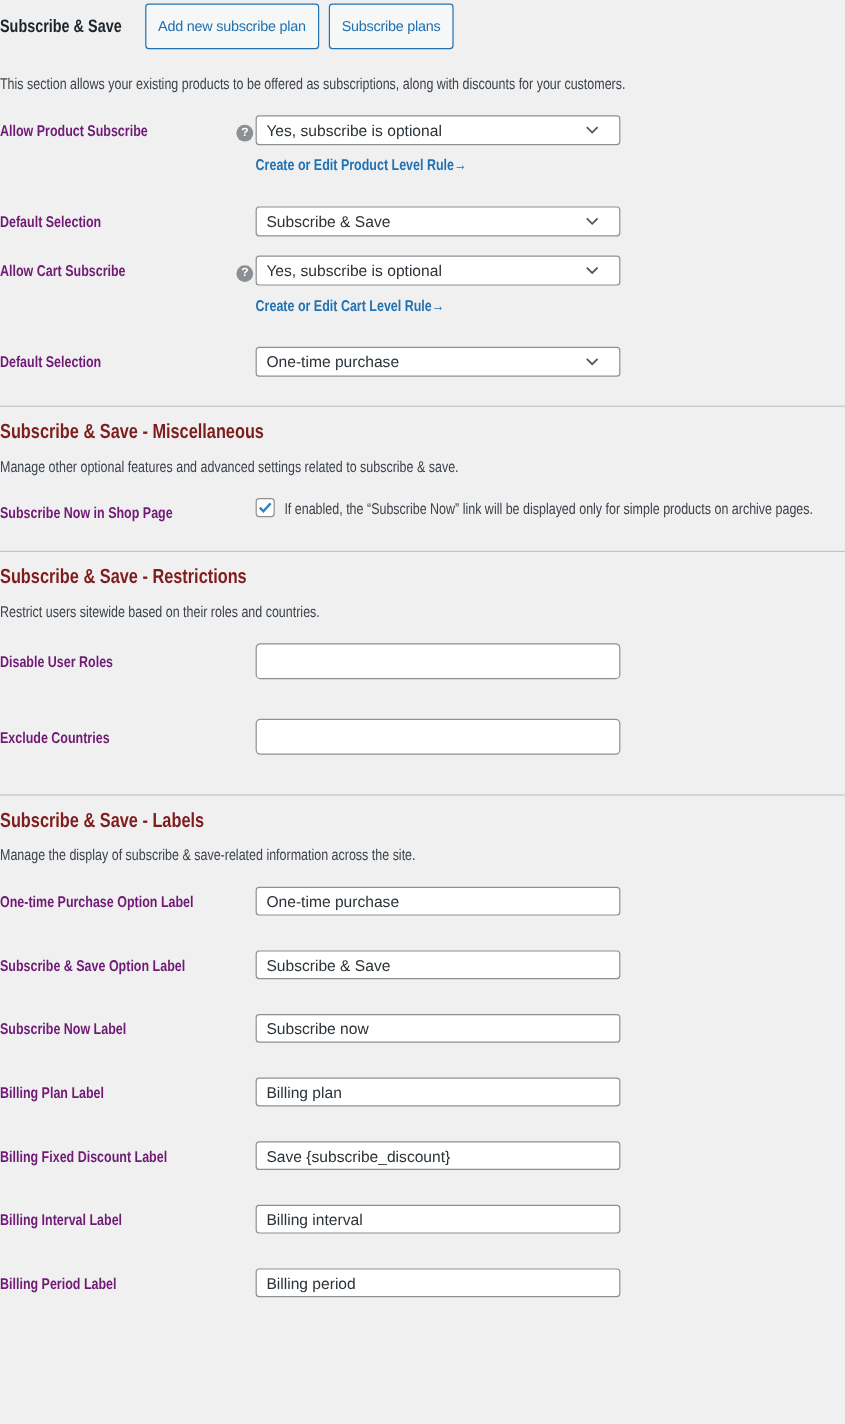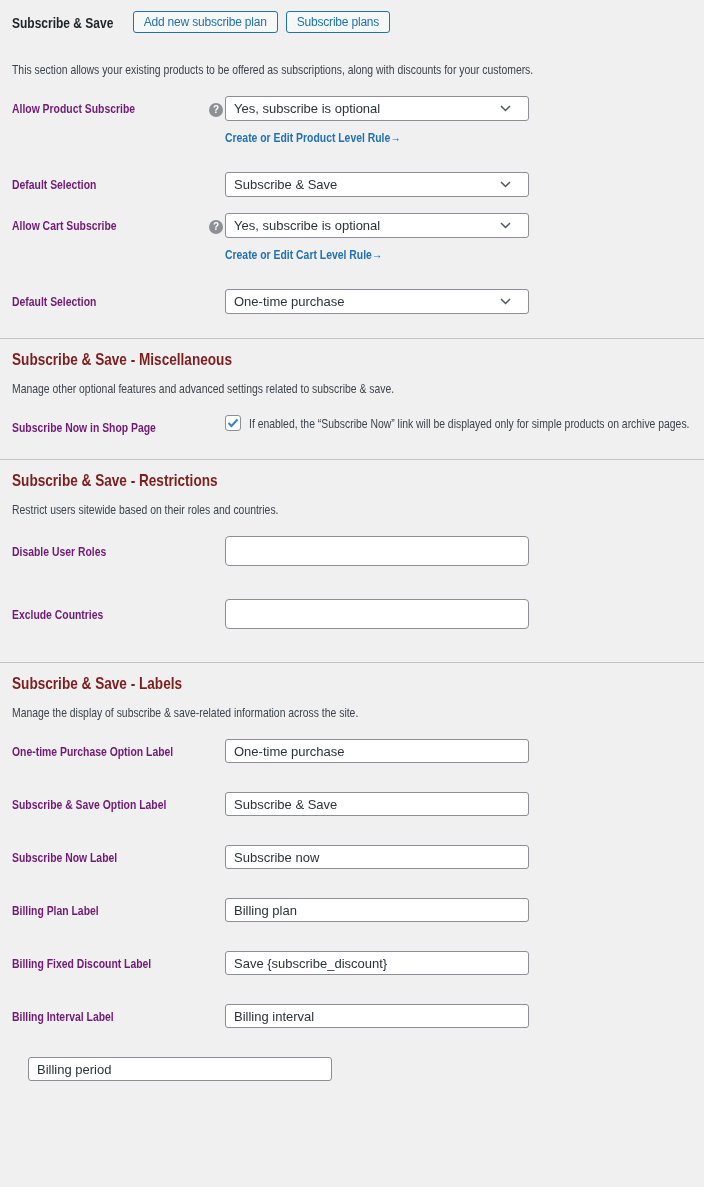--- a/index.html
+++ b/index.html
@@ -3,34 +3,34 @@
 <meta charset="utf-8">
 <style>
   html,body{margin:0;padding:0;}
   body{
     width:704px;height:1187px;overflow:hidden;
     background:#f0f0f1;
     font-family:"Liberation Sans",sans-serif;
     font-size:13px;color:#3c434a;
   }
   .wrap{padding-top:10px;}
-  .pad{padding-left:12px;padding-right:10px;}
+  .pad{padding-right:10px;}
   
   .cx{display:inline-block;transform:scaleX(0.8);transform-origin:0 50%;white-space:nowrap;}
 
   
   .page-header{display:flex;align-items:center;height:24px;}
   .page-title{font-size:15px;font-weight:bold;color:#1d2327;margin-right:-6px;}
   .btn{
     display:inline-flex;align-items:center;
     font-family:"Liberation Sans",sans-serif;
     font-size:12px;letter-spacing:-0.2px;
     color:#2271b1;background:#f6f7f7;
     border:1px solid #2271b1;border-radius:3px;
-    padding:2px 10px;height:22px;box-sizing:border-box;
+    padding:2px 10px;height:38px;box-sizing:border-box;
     margin-right:8px;cursor:pointer;white-space:nowrap;
   }
   .intro{margin:28px 0 0;line-height:16px;}
 
   
   .section-body{margin-top:18px;}
   .form-row{display:flex;margin-bottom:16px;}
   .form-row.has-link{margin-bottom:26px;}
   .row-label{width:197px;flex:none;padding-top:5px;font-weight:bold;color:#701a75;line-height:15px;}
   .row-label .cx{max-width:197px;}
@@ -266,20 +266,21 @@
 
         <div class="form-row label-row">
           <div class="row-label"><span class="cx">Billing Interval Label</span></div>
           <div class="help-slot"></div>
           <div class="row-control">
             <input type="text" class="text-field" value="Billing interval" style="">
           </div>
         </div>
 
         <div class="form-row label-row">
+          <div class="row-label"><span class="cx">Billing Period Label</span></div>
           <div class="help-slot"></div>
           <div class="row-control">
             <input type="text" class="text-field" value="Billing period" style="">
           </div>
         </div>
 
       </div>
     </div>
   </div>
 

